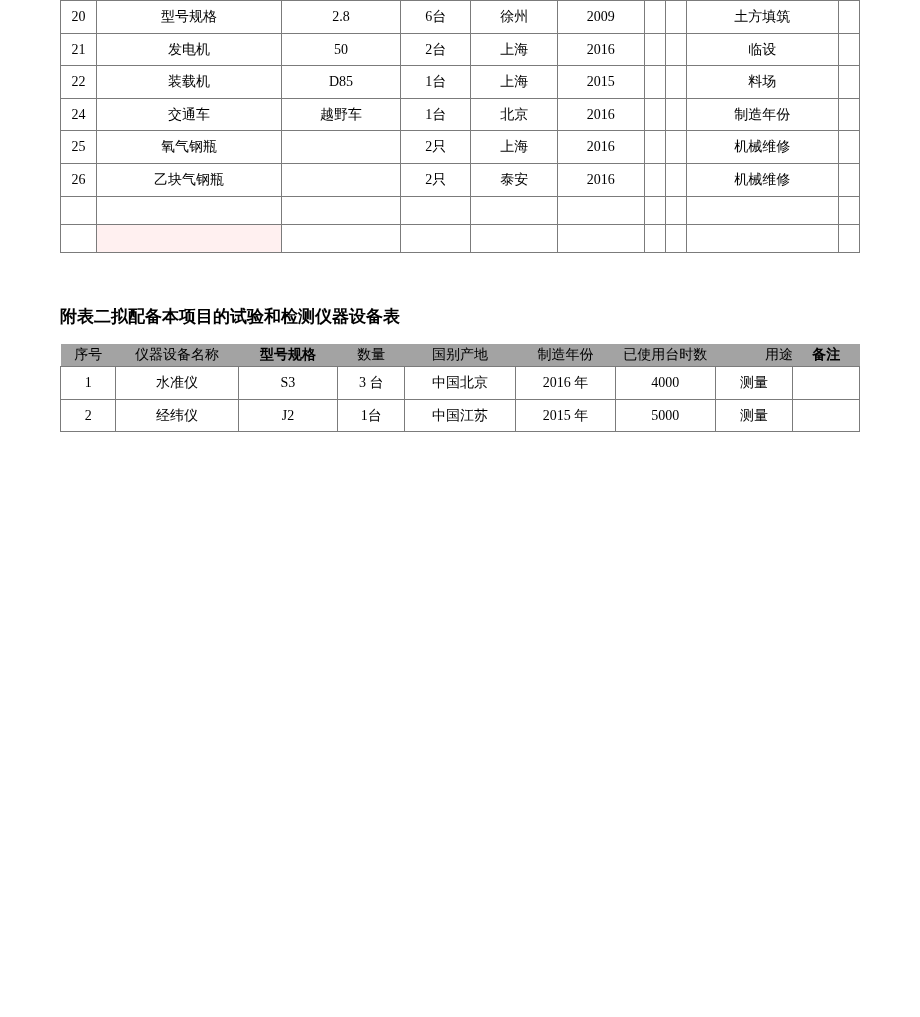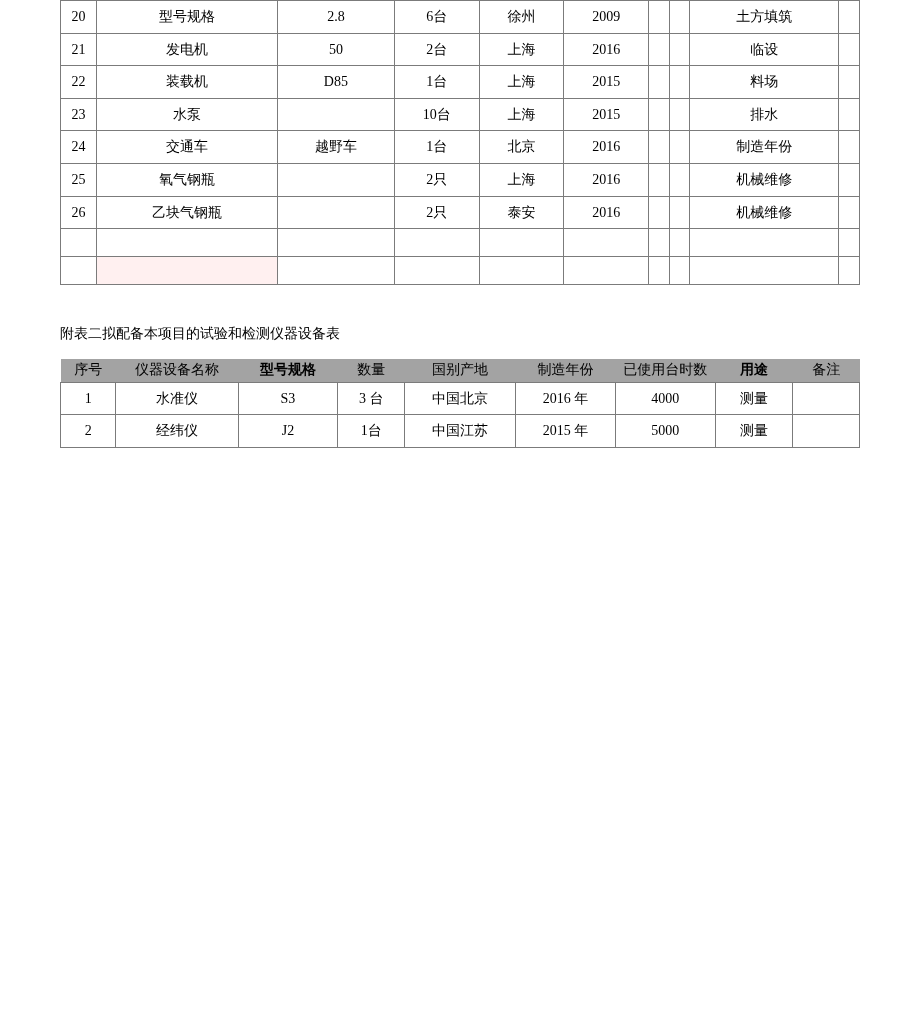--- a/index.html
+++ b/index.html
@@ -31,23 +31,23 @@
       vertical-align: middle;
       line-height: 1.4;
     }
     .top-table td {
       border-color: #7b7b7b;
     }
     .row-num {
       width: 36px;
     }
     .section-title {
-      font-size: 14px;
-      font-weight: normal;
-      margin: 40px 0 16px 0;
+      font-size: 17px;
+      font-weight: bold;
+      margin: 52px 0 16px 0;
     }
     .bottom-table td {
       border-color: #7b7b7b;
     }
     .header-cell {
       background: #a3a3a3;
       font-weight: normal;
       line-height: 1.6;
     }
     .empty-row td {
@@ -96,32 +96,20 @@
         <td>D85</td>
         <td>1台</td>
         <td>上海</td>
         <td>2015</td>
         <td></td>
         <td></td>
         <td>料场</td>
         <td></td>
       </tr>
 
-      <tr>
-        <td class="row-num">23</td>
-        <td>水泵</td>
-        <td></td>
-        <td>10台</td>
-        <td>上海</td>
-        <td>2015</td>
-        <td></td>
-        <td></td>
-        <td>排水</td>
-        <td></td>
-      </tr>
 
       <tr>
         <td class="row-num">24</td>
         <td>交通车</td>
         <td>越野车</td>
         <td>1台</td>
         <td>北京</td>
         <td>2016</td>
         <td></td>
         <td></td>
@@ -190,22 +178,22 @@
   <table class="bottom-table">
     <thead>
       <tr>
         <th class="header-cell" style="width:50px; font-weight:normal;">序号</th>
         <th class="header-cell" style="width:110px; font-weight:normal;font-family:Liberation Mono, monospace;">仪器设备名称</th>
         <th class="header-cell" style="width:90px; font-weight:bold;">型号规格</th>
         <th class="header-cell" style="width:60px; font-weight:normal;">数量</th>
         <th class="header-cell" style="width:100px; font-weight:normal;">国别产地</th>
         <th class="header-cell" style="width:90px; font-weight:normal;">制造年份</th>
         <th class="header-cell" style="width:90px; font-weight:normal;">已使用台时数</th>
-        <th class="header-cell" style="width:70px; font-weight:bold;">用途</th>
-        <th class="header-cell" style="width:60px; font-weight:normal;">备注</th>
+        <th class="header-cell" style="width:70px; font-weight:normal;text-align:right;">用途</th>
+        <th class="header-cell" style="width:60px; font-weight:bold;">备注</th>
       </tr>
     </thead>
     <tbody>
 
       <tr>
         <td>1</td>
         <td>水准仪</td>
         <td>S3</td>
         <td>3 台</td>
         <td>中国北京</td>

